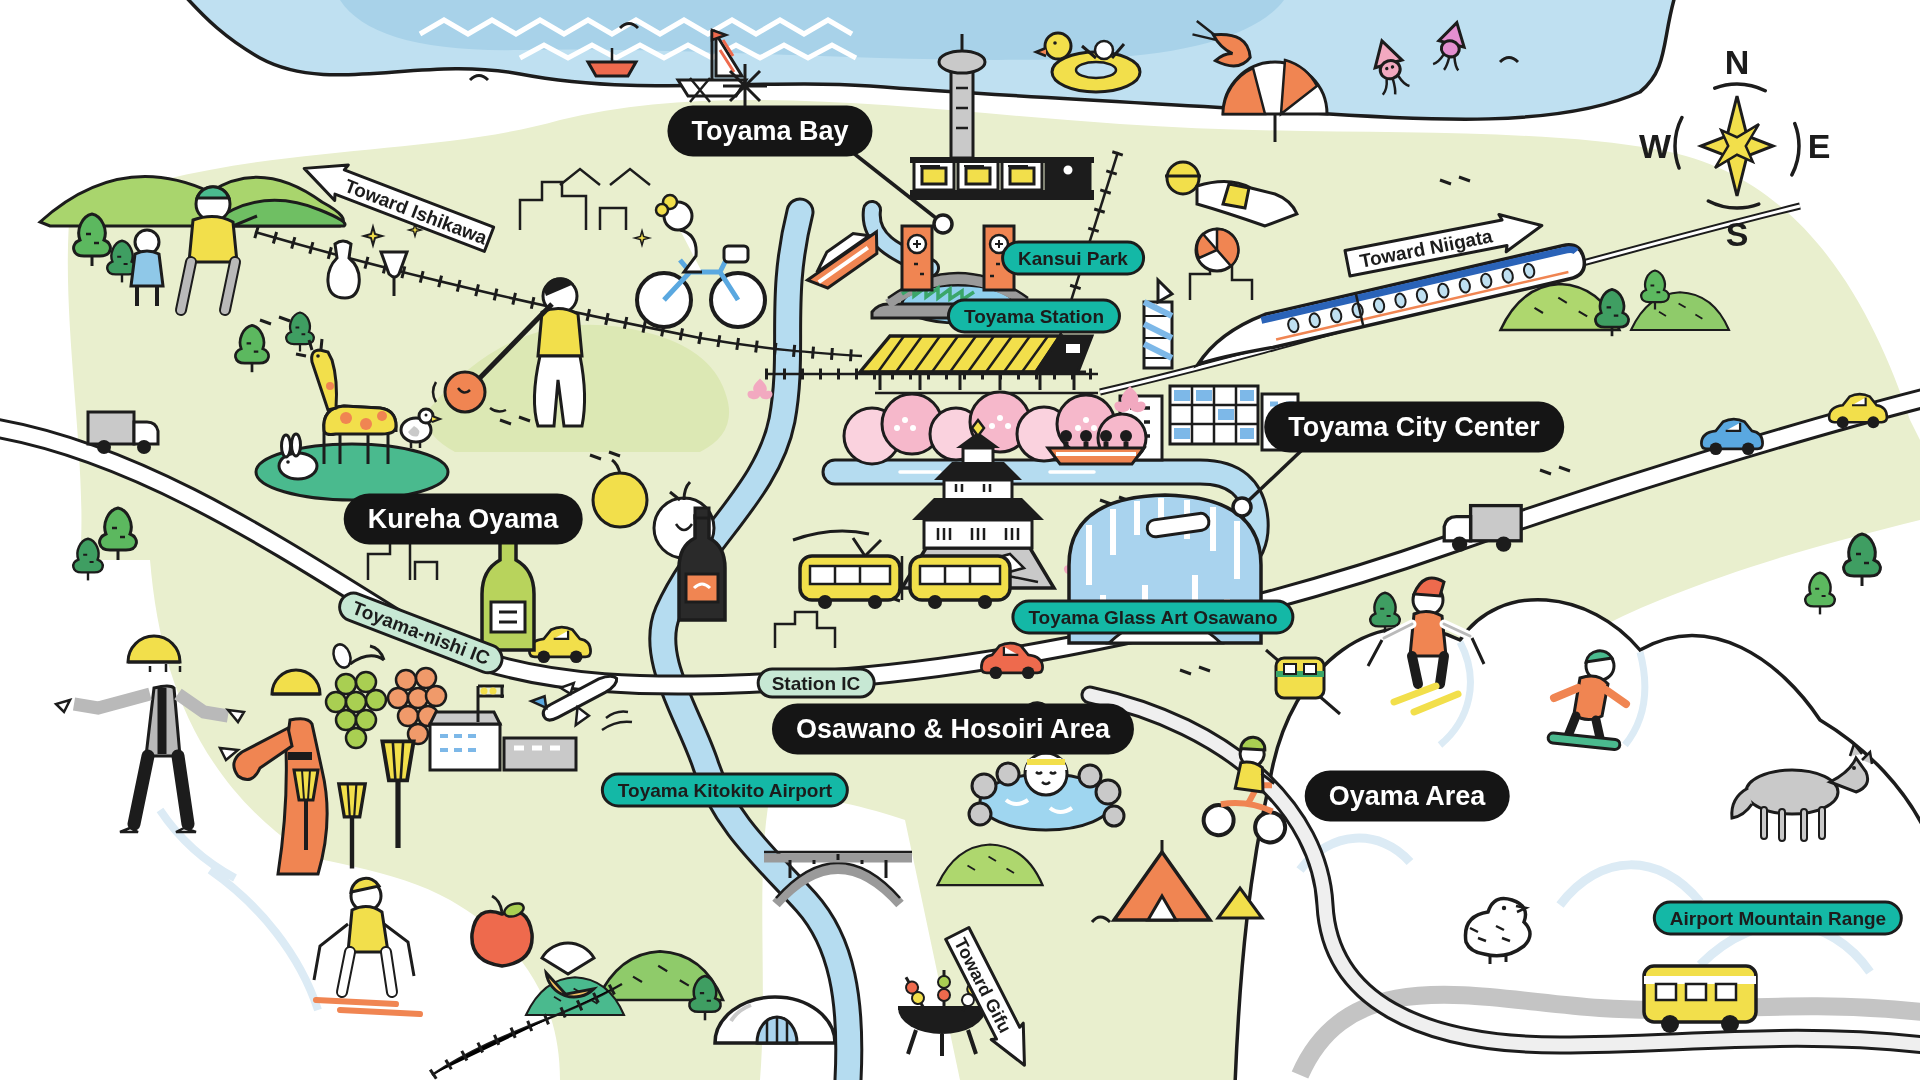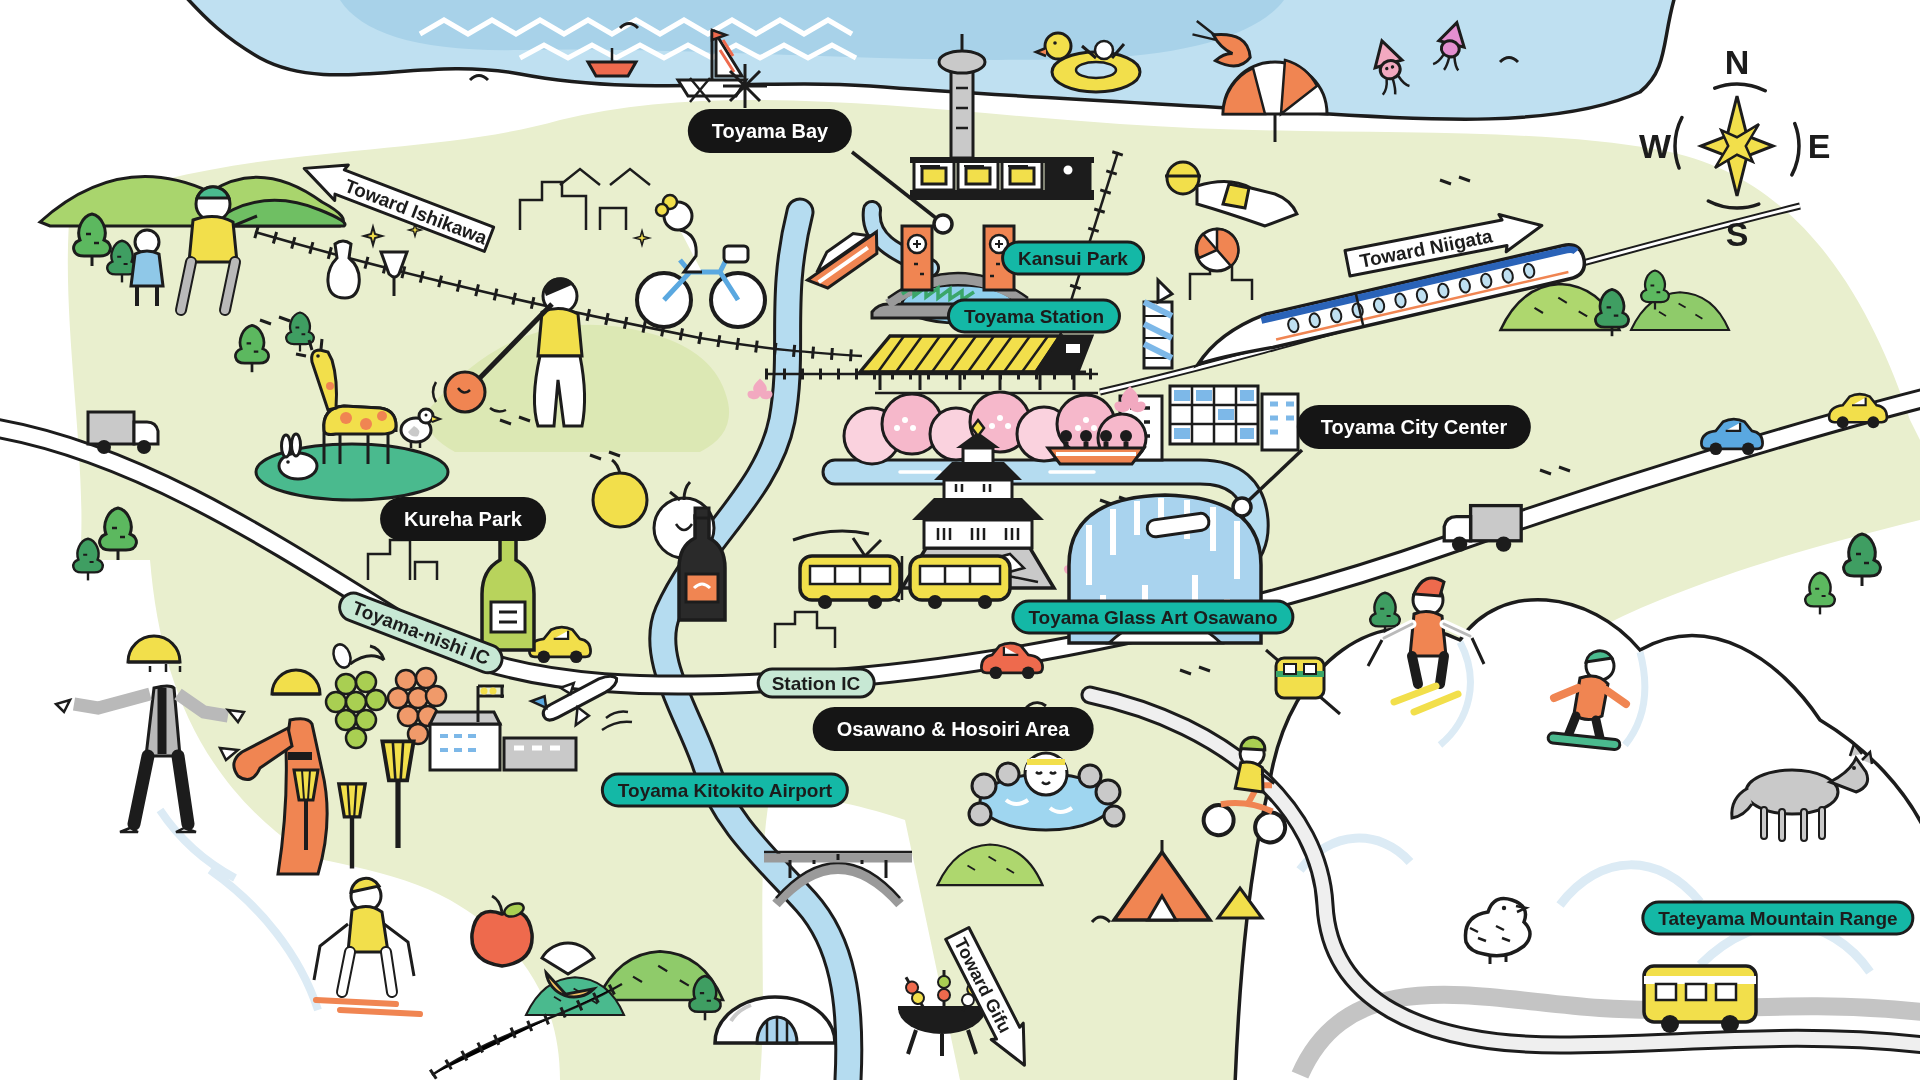--- a/index.html
+++ b/index.html
@@ -2,21 +2,21 @@
 <html><head>
 <meta charset="utf-8">
 <style>
   html,body{margin:0;padding:0;background:#ffffff;}
   body{width:1920px;height:1080px;overflow:hidden;font-family:"Liberation Sans",sans-serif;}
   .stage{position:relative;width:1920px;height:1080px;background:#ffffff;}
   .stage svg.art{position:absolute;left:0;top:0;}
   svg text{font-family:"Liberation Sans",sans-serif;}
   .pill{position:absolute;transform:translate(-50%,-50%);white-space:nowrap;font-weight:700;
         display:flex;align-items:center;justify-content:center;line-height:1;z-index:5;}
-  .pill.dark{background:#151515;color:#ffffff;font-size:20px;padding:12px 24px;border-radius:44px;}
+  .pill.dark{background:#151515;color:#ffffff;font-size:27px;padding:12px 24px;border-radius:44px;}
   .pill.light{background:#14b8a6;color:#1c1c1c;border:3px solid #1c1c1c;font-size:19px;padding:5px 14px;border-radius:30px;}
   .pill.ic{background:#c7e8d4;color:#1c1c1c;border:3px solid #1c1c1c;font-size:19px;padding:3px 12px;border-radius:30px;}
   .sign{position:absolute;transform-origin:center;z-index:4;}
 </style>
 </head>
 <body>
 
 <div class="stage">
 
 <svg class="art" width="1920" height="1080" viewBox="0 0 1920 1080">
@@ -708,29 +708,30 @@
 
   <g>
     <path d="M852,152 L941,222" stroke="#1c1c1c" stroke-width="3.5"></path>
     <circle cx="943" cy="224" r="9" fill="#ffffff" stroke="#1c1c1c" stroke-width="3.5"></circle>
     <path d="M1302,450 L1246,503" stroke="#1c1c1c" stroke-width="3.5"></path>
     <circle cx="1242" cy="507" r="9" fill="#ffffff" stroke="#1c1c1c" stroke-width="3.5"></circle>
   </g>
 </svg>
 
 <div class="pill dark" style="left:770px;top:131px;">Toyama Bay</div>
-<div class="pill dark" style="left:463px;top:519px;">Kureha Park</div>
+<div class="pill dark" style="left:463px;top:519px;">Kureha Oyama</div>
 <div class="pill dark" style="left:1414px;top:427px;">Toyama City Center</div>
 <div class="pill dark" style="left:953px;top:729px;">Osawano &amp; Hosoiri Area</div>
+<div class="pill dark" style="left:1407px;top:796px;">Oyama Area</div>
 
 <div class="pill light" style="left:1073px;top:258px;">Kansui Park</div>
 <div class="pill light" style="left:1034px;top:316px;">Toyama Station</div>
 <div class="pill light" style="left:1153px;top:617px;">Toyama Glass Art Osawano</div>
 <div class="pill light" style="left:725px;top:790px;text-align:right;">Toyama Kitokito Airport</div>
-<div class="pill light" style="left:1778px;top:918px;">Tateyama Mountain Range</div>
+<div class="pill light" style="left:1778px;top:918px;">Airport Mountain Range</div>
 
 <div class="pill ic" style="left:421px;top:633px;transform:translate(-50%,-50%) rotate(21deg);">Toyama-nishi IC</div>
 <div class="pill ic" style="left:816px;top:683px;">Station IC</div>
 
 <div class="sign" style="left:289px;top:182px;transform:rotate(21deg);">
   <svg width="210" height="42" viewBox="0 0 210 42">
     <path d="M206,8 L46,8 L48,2 L8,21 L48,40 L46,34 L206,34 Z" fill="#ffffff" stroke="#1c1c1c" stroke-width="3" stroke-linejoin="round"></path>
     <text x="128" y="28" text-anchor="middle" font-size="19" font-weight="700" fill="#1c1c1c">Toward Ishikawa</text>
   </svg>
 </div>

